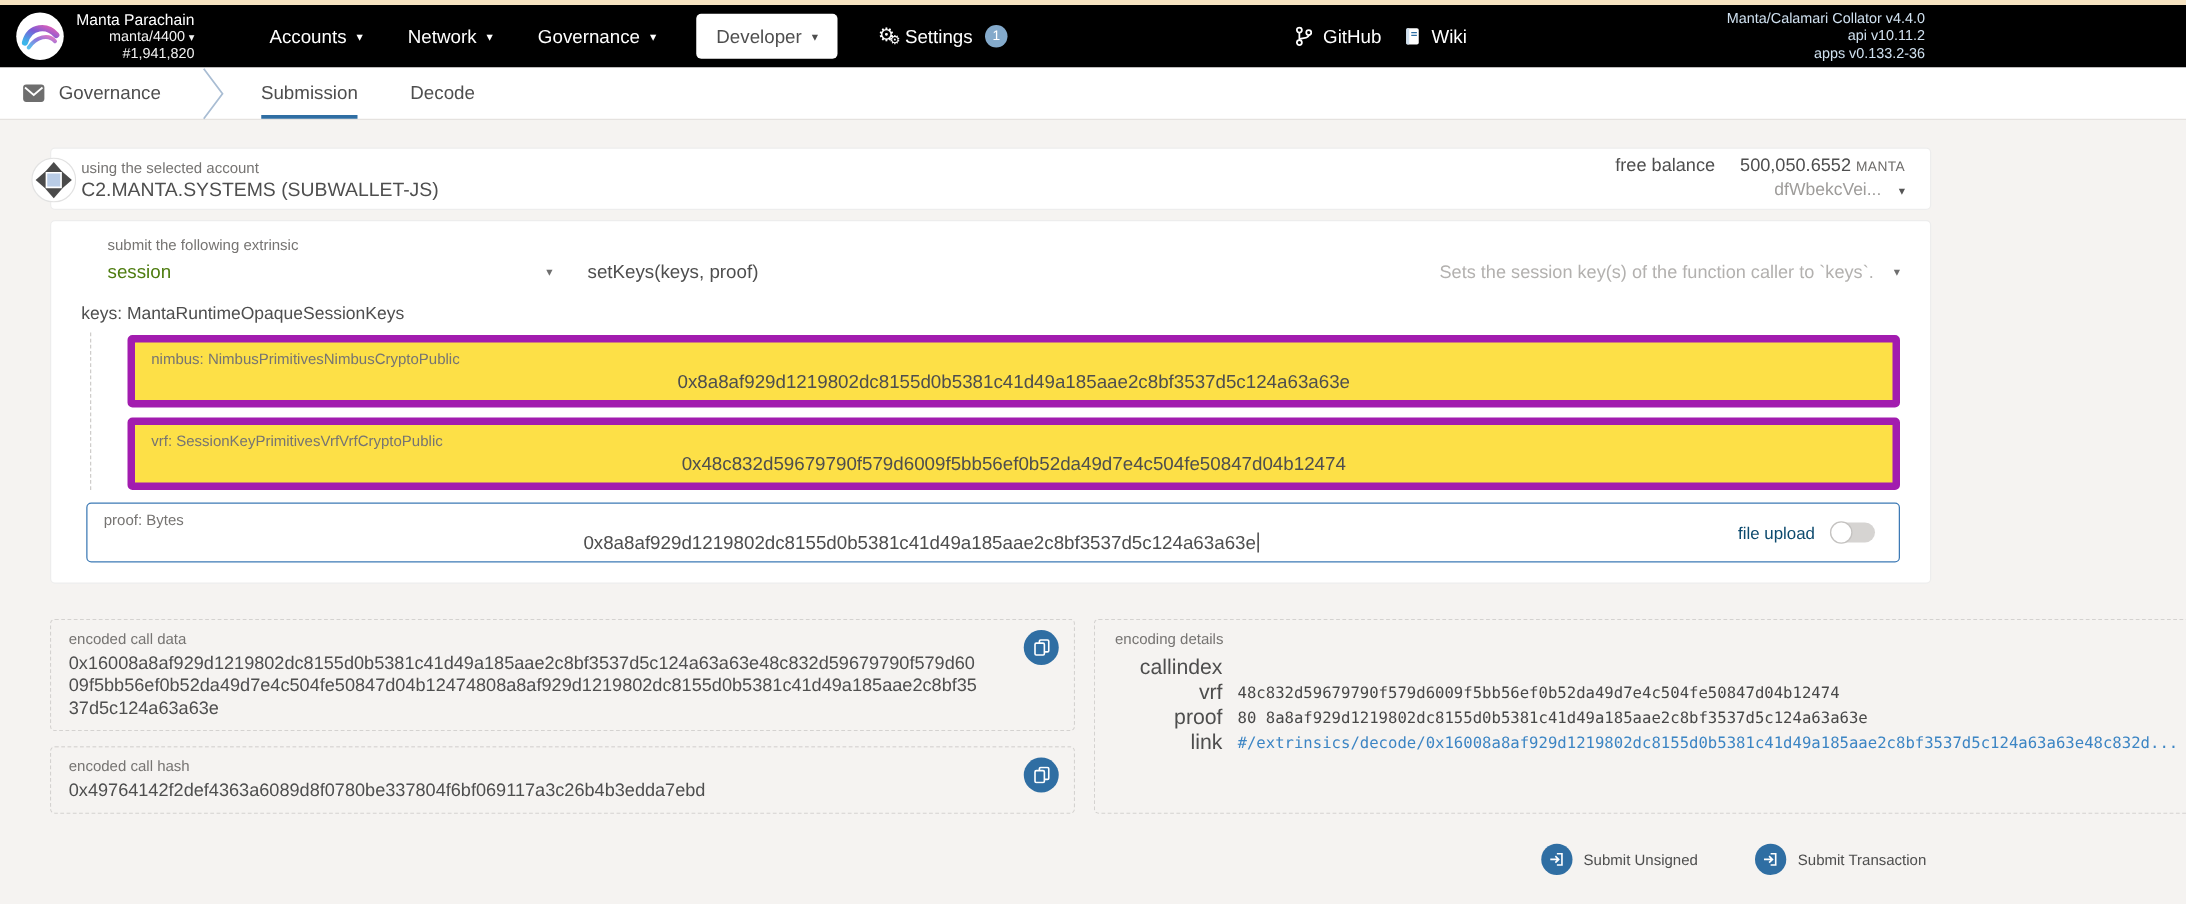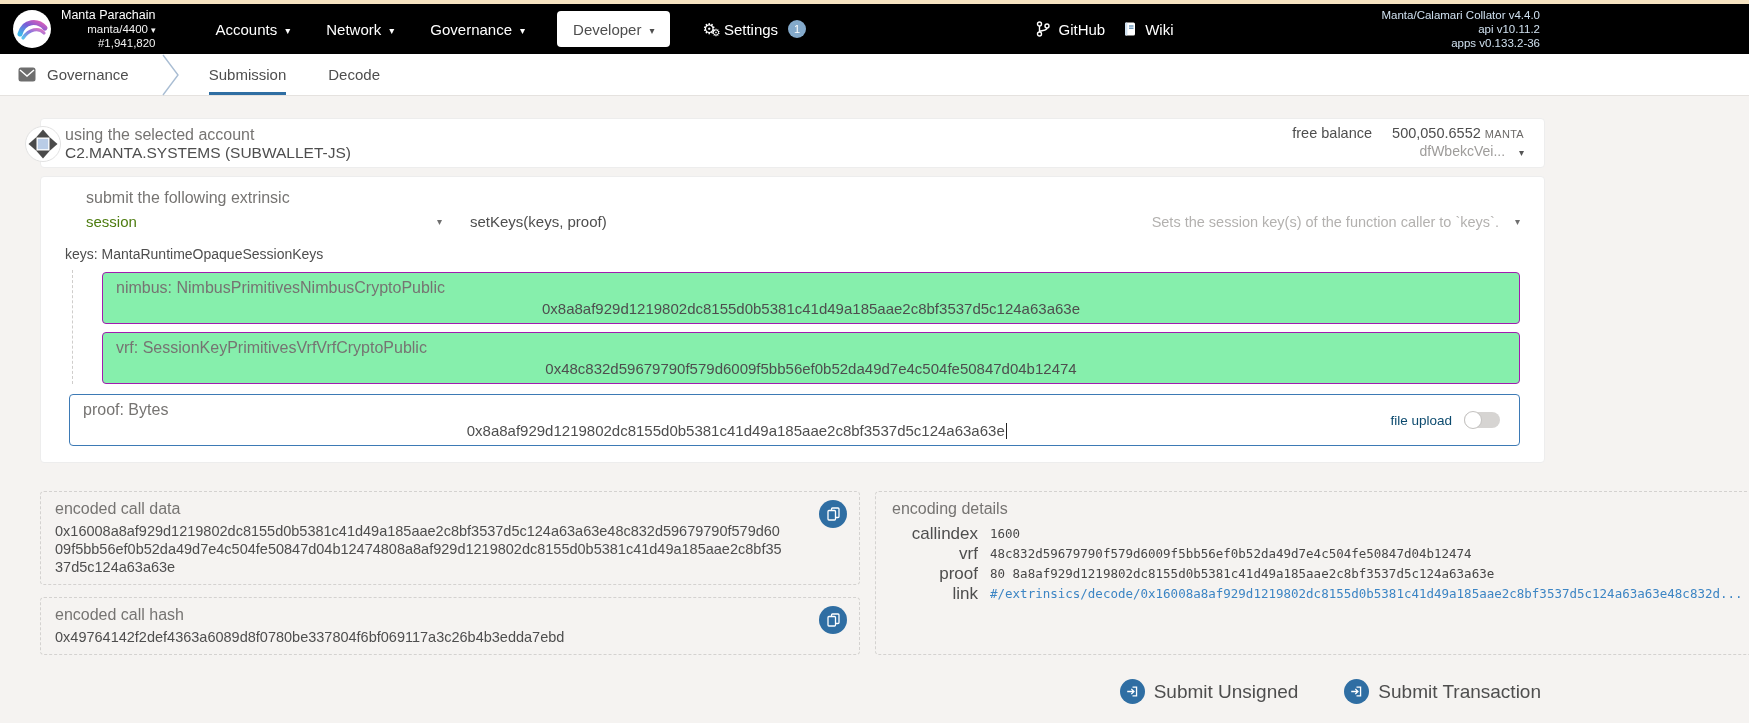--- a/index.html
+++ b/index.html
@@ -61,21 +61,21 @@
   .card {
     background:#fff; border:1px solid #ededed; border-radius:4px;
   }
   
   .account-card {
     position:relative; height:50px; display:flex; align-items:center;
     padding:0 20px 0 24px; margin-bottom:8px;
   }
   .identicon { position:absolute; left:-16px; top:7px; width:36px; height:36px; cursor:pointer; }
   .acct-left { line-height:15px; cursor:pointer; }
-  .lbl { font-size:16px; color:#767472; }
+  .lbl { font-size:12px; color:#767472; }
   .acct-name { font-size:15.5px; color:#4e4e4e; margin-top:3px; }
   .acct-right { margin-left:auto; text-align:right; line-height:17px; }
   .balance-row { font-size:14.5px; color:#4e4e4e; }
   .balance-label { margin-right:16px; }
   .balance-unit { font-size:11px; color:#6d6b69; letter-spacing:.3px; }
   .addr-row { font-size:14px; color:#9e9c9a; cursor:pointer; }
   .addr-row .caret { color:#555; font-size:10px; margin-left:10px; }
 
   
   .extrinsic-card { padding:12px 24px 16px 24px; }
@@ -84,21 +84,21 @@
   .pallet-col { width:356px; display:flex; justify-content:space-between; align-items:center; cursor:pointer; }
   .pallet { font-size:15px; color:#4d7c0f; }
   .caret-gray { color:#6f6f6f; font-size:10px; }
   .method { font-size:15px; color:#4e4e4e; margin-left:28px; }
   .hint-col { margin-left:auto; display:flex; align-items:center; gap:16px; cursor:pointer; }
   .hint { font-size:14.5px; color:#b3b1af; }
 
   .keys-label { margin-top:16px; font-size:14px; color:#4e4e4e; }
   .indent { border-left:1px dashed #cfcdcb; margin-left:7px; margin-top:8px; padding-top:2px; }
   .param-box {
-    background:#86efac; border:1px solid #a21caf; border-radius:4px;
+    background:#fde047; border:6px solid #a21caf; border-radius:4px;
     margin-left:29px; padding:6px 13px; margin-top:8px;
   }
   .param-box:first-child { margin-top:0; }
   .param-val { font-size:15px; color:#4e4e4e; margin-top:3px;text-align:center; }
   .proof-box {
     border:1px solid #3d7ab5; border-radius:4px; margin:10px 0 0 4px;
     padding:6px 13px; display:flex; align-items:center;
   }
   .proof-left { flex:1; }
   .cursor { display:inline-block; width:1px; height:16px; background:#222; vertical-align:-3px; margin-left:1px; }
@@ -137,21 +137,21 @@
   }
   .enc-value.link { color:#3c85c4; cursor:pointer; }
 
   
   .submit-row { display:flex; justify-content:flex-end; align-items:center; gap:46px; margin-top:24px; padding-right:4px; }
   .btn { display:flex; align-items:center; gap:9px; background:none; border:none; cursor:pointer; padding:0; }
   .btn-circle {
     width:25px; height:25px; border-radius:50%; background:#2f6ea3;
     display:flex; align-items:center; justify-content:center;
   }
-  .btn-label { font-size:19px; color:#4e4e4e;text-align:center; }
+  .btn-label { font-size:12px; color:#4e4e4e;text-align:center; }
 </style>
 </head>
 <body>
 
 <div class="topstrip"></div>
 
 <div class="header">
   <div class="logo-wrap">
     <svg width="40" height="40" viewBox="0 0 40 40">
       <defs>
@@ -336,21 +336,20 @@
           </svg>
         </button>
       </div>
     </div>
 
     <div class="dashed-box enc-details">
       <div class="lbl">encoding details</div>
       <div class="enc-rows">
         <div class="enc-row">
           <div class="enc-label">callindex</div>
-          <div class="enc-value">1600</div>
         </div>
         <div class="enc-row">
           <div class="enc-label">vrf</div>
           <div class="enc-value">48c832d59679790f579d6009f5bb56ef0b52da49d7e4c504fe50847d04b12474</div>
         </div>
         <div class="enc-row">
           <div class="enc-label">proof</div>
           <div class="enc-value">80 8a8af929d1219802dc8155d0b5381c41d49a185aae2c8bf3537d5c124a63a63e</div>
         </div>
         <div class="enc-row">

